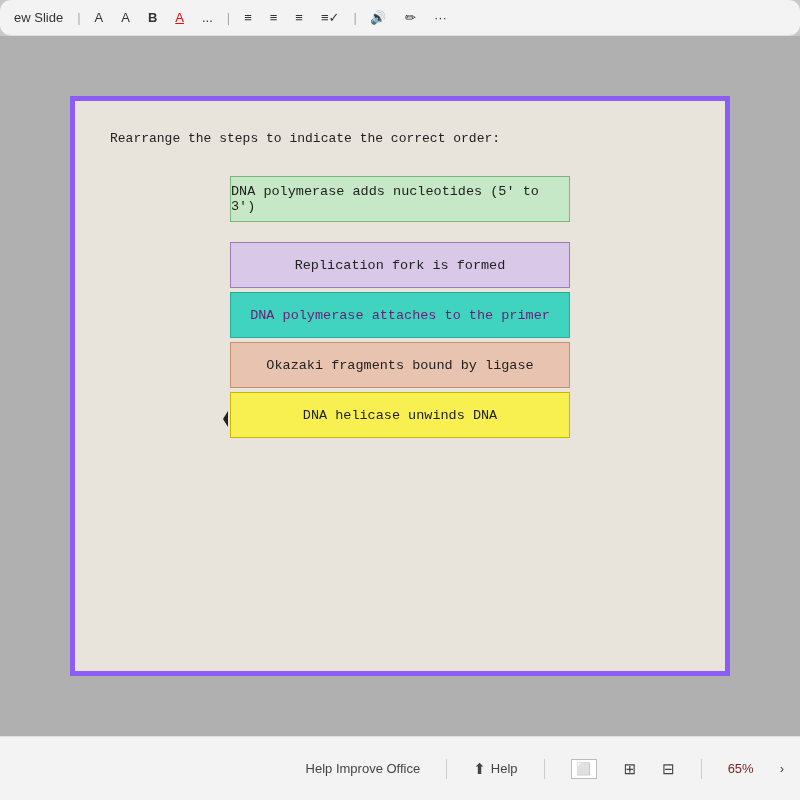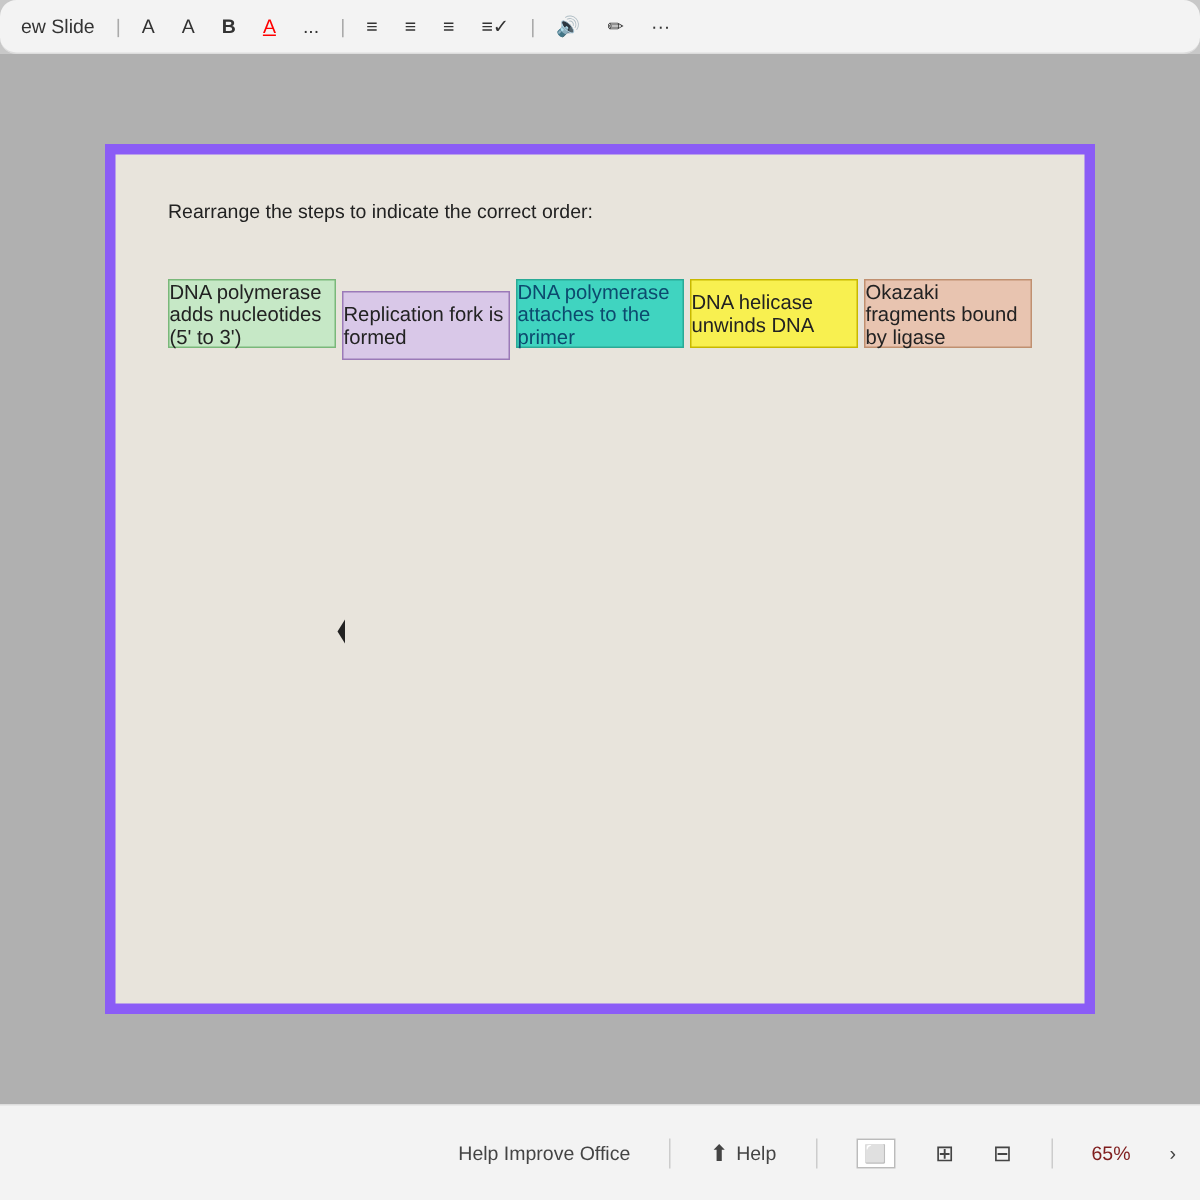--- a/index.html
+++ b/index.html
@@ -52,34 +52,35 @@
       background: #b0b0b0;
       display: flex;
       align-items: center;
       justify-content: center;
     }
 
     .slide {
       width: 660px;
       height: 580px;
       background: #e8e4dc;
-      border: 7px solid #8b5cf6;
+      border: 5px solid #8b5cf6;
       padding: 30px 35px;
       position: relative;
+      font-family: Liberation Mono, monospace;
     }
 
     .slide-instruction {
       font-size: 13px;
       color: #222;
       margin-bottom: 30px;
     }
 
     .steps-container {
       display: flex;
-      flex-direction: row;
+      flex-direction: column;
       align-items: center;
       gap: 4px;
       margin-top: 10px;
     }
 
     .step-box {
       width: 340px;
       height: 46px;
       display: flex;
       align-items: center;
@@ -97,21 +98,21 @@
 
     .step-box.purple {
       background: #d9c8e8;
       border-color: #9b7ab8;
       margin-top: 16px;
     }
 
     .step-box.teal {
       background: #40d4c0;
       border-color: #2aaa96;
-      color: #0c4a6e;
+      color: #701a75;
     }
 
     .step-box.salmon {
       background: #e8c4b0;
       border-color: #c09070;
     }
 
     .step-box.yellow {
       background: #f8f050;
       border-color: #c8b800;
@@ -214,26 +215,26 @@
       </div>
 
       <div class="step-box purple">
         <span>Replication fork is formed</span>
       </div>
 
       <div class="step-box teal">
         <span>DNA polymerase attaches to the primer</span>
       </div>
 
+      <div class="step-box salmon">
+        <span>Okazaki fragments bound by ligase</span>
+      </div>
+
       <div class="step-box yellow">
         <span>DNA helicase unwinds DNA</span>
-      </div>
-
-      <div class="step-box salmon">
-        <span>Okazaki fragments bound by ligase</span>
       </div>
 
     </div>
   </div>
 </div>
 
 <div class="statusbar">
   <span class="status-item">
     <span>Help Improve Office</span>
   </span>

